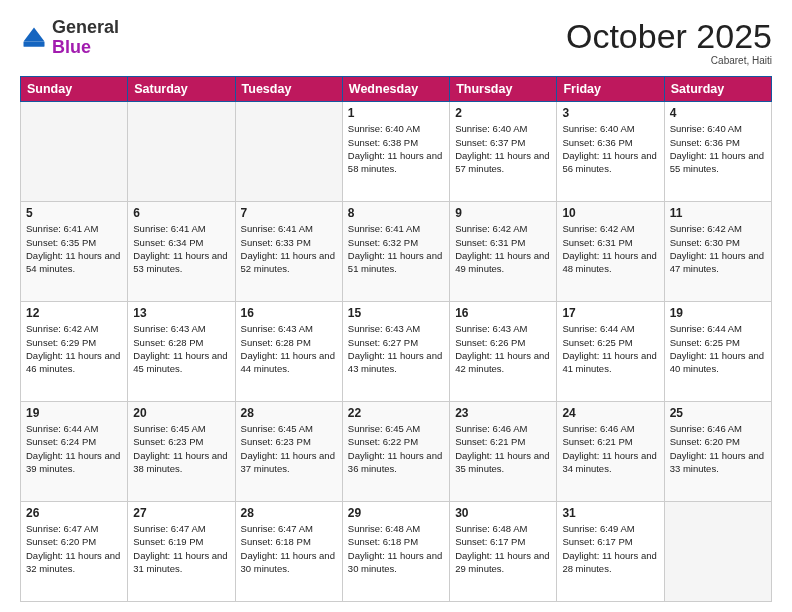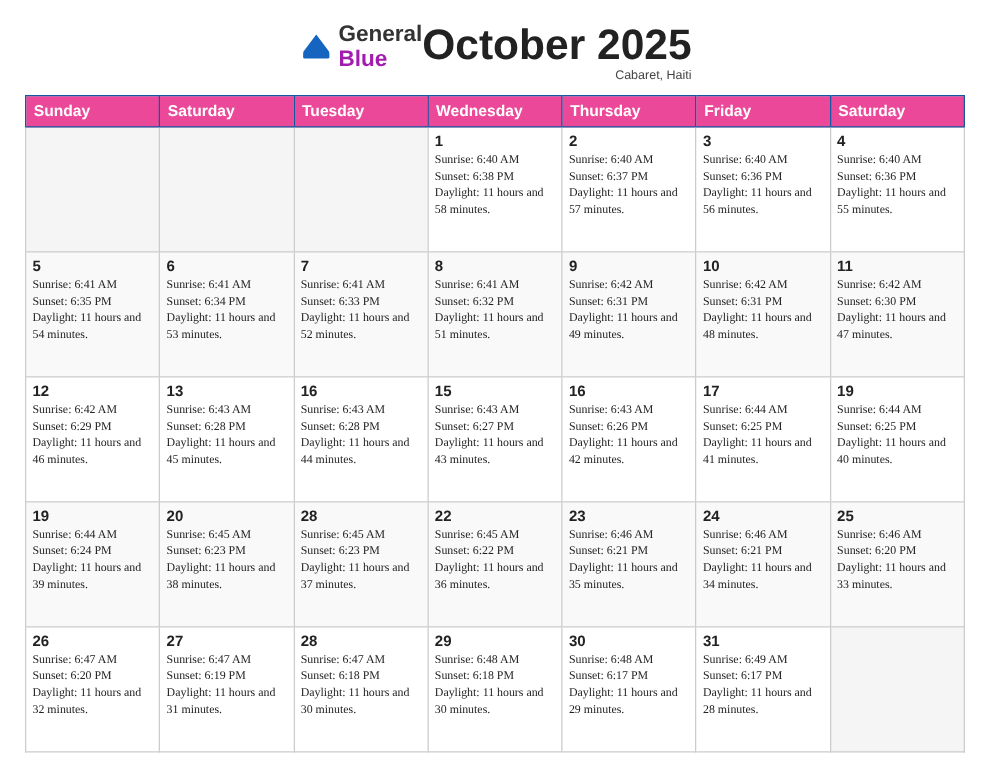--- a/index.html
+++ b/index.html
@@ -12,21 +12,21 @@
     }
     .page {
       width: 792px;
       height: 612px;
       padding: 18px 20px 10px 20px;
       display: flex;
       flex-direction: column;
     }
     .header {
       display: flex;
-      justify-content: center;
+      justify-content: space-between;
       align-items: flex-start;
       margin-bottom: 10px;
     }
     .logo {
       display: flex;
       align-items: center;
       gap: 4px;
     }
     .logo-text {
       font-size: 18px;
@@ -37,37 +37,37 @@
     .logo-text span.blue { color: #a21caf; }
     .logo-icon {
       width: 28px;
       height: 28px;
     }
     .title-area {
       text-align: right;
     }
     .month-title {
       font-size: 34px;
-      font-weight: 700;
+      font-weight: 400;
       color: #222;
       line-height: 1.1;
     }
     .location {
       font-size: 10px;
       color: #444;
     }
     .calendar {
       flex: 1;
       border: 1px solid #ccc;
       border-collapse: collapse;
       width: 100%;
       table-layout: fixed;
     }
     .calendar th {
-      background-color: #ec4899;
+      background-color: #be185d;
       color: #fff;
       text-align: left;
       padding: 5px 6px;
       font-size: 12.5px;
       font-weight: 600;
       border: 1px solid #1557a0;
     }
     .calendar td {
       border: 1px solid #ccc;
       vertical-align: top;
@@ -83,21 +83,20 @@
     .day-number {
       font-size: 12px;
       font-weight: 700;
       margin-bottom: 2px;
       display: block;
     }
     .day-info {
       font-size: 9.5px;
       line-height: 1.4;
       color: #222;
-      font-family: Liberation Serif, serif;
     }
     .empty-cell {
       background: #f5f5f5 !important;
     }
   </style>
 </head>
 <body>
 
 <div class="page">
   <div class="header">

